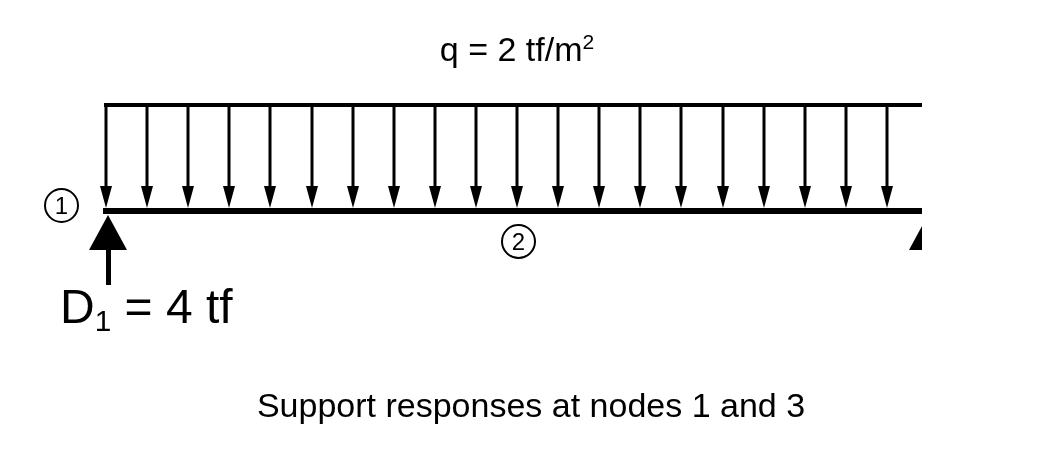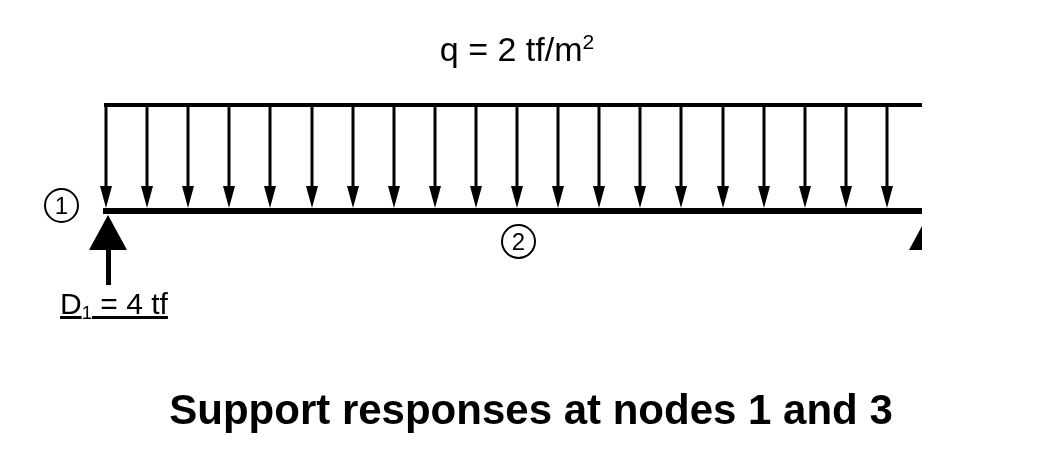--- a/index.html
+++ b/index.html
@@ -121,43 +121,41 @@
     width: 5px;
     height: 35px;
     background: var(--ink);
   }
   .reaction-1 { left: 108px; }
   .reaction-3 { left: 928px; }
 
   
   .reaction-label {
     position: absolute;
-    top: 287px;
-    font-size: 30px;
+    top: 279px;
+    font-size: 48px;
     white-space: nowrap;
-    text-decoration: underline;
   }
   .reaction-label sub {
     font-size: 0.62em;
     vertical-align: baseline;
     position: relative;
     top: 0.28em;
   }
   .reaction-label-1 { left: 60px; }
   .reaction-label-3 { left: 858px; }
 
   
   .caption {
     position: absolute;
     left: 531px;
     top: 386px;
     transform: translateX(-50%);
-    font-size: 42px;
+    font-size: 34px;
     white-space: nowrap;
-    font-weight: bold;
   }
 </style>
 </head>
 <body>
 
 <div class="canvas">
 
   <div class="q-label">
     <span>q = 2 tf/m</span><sup>2</sup>
   </div>

